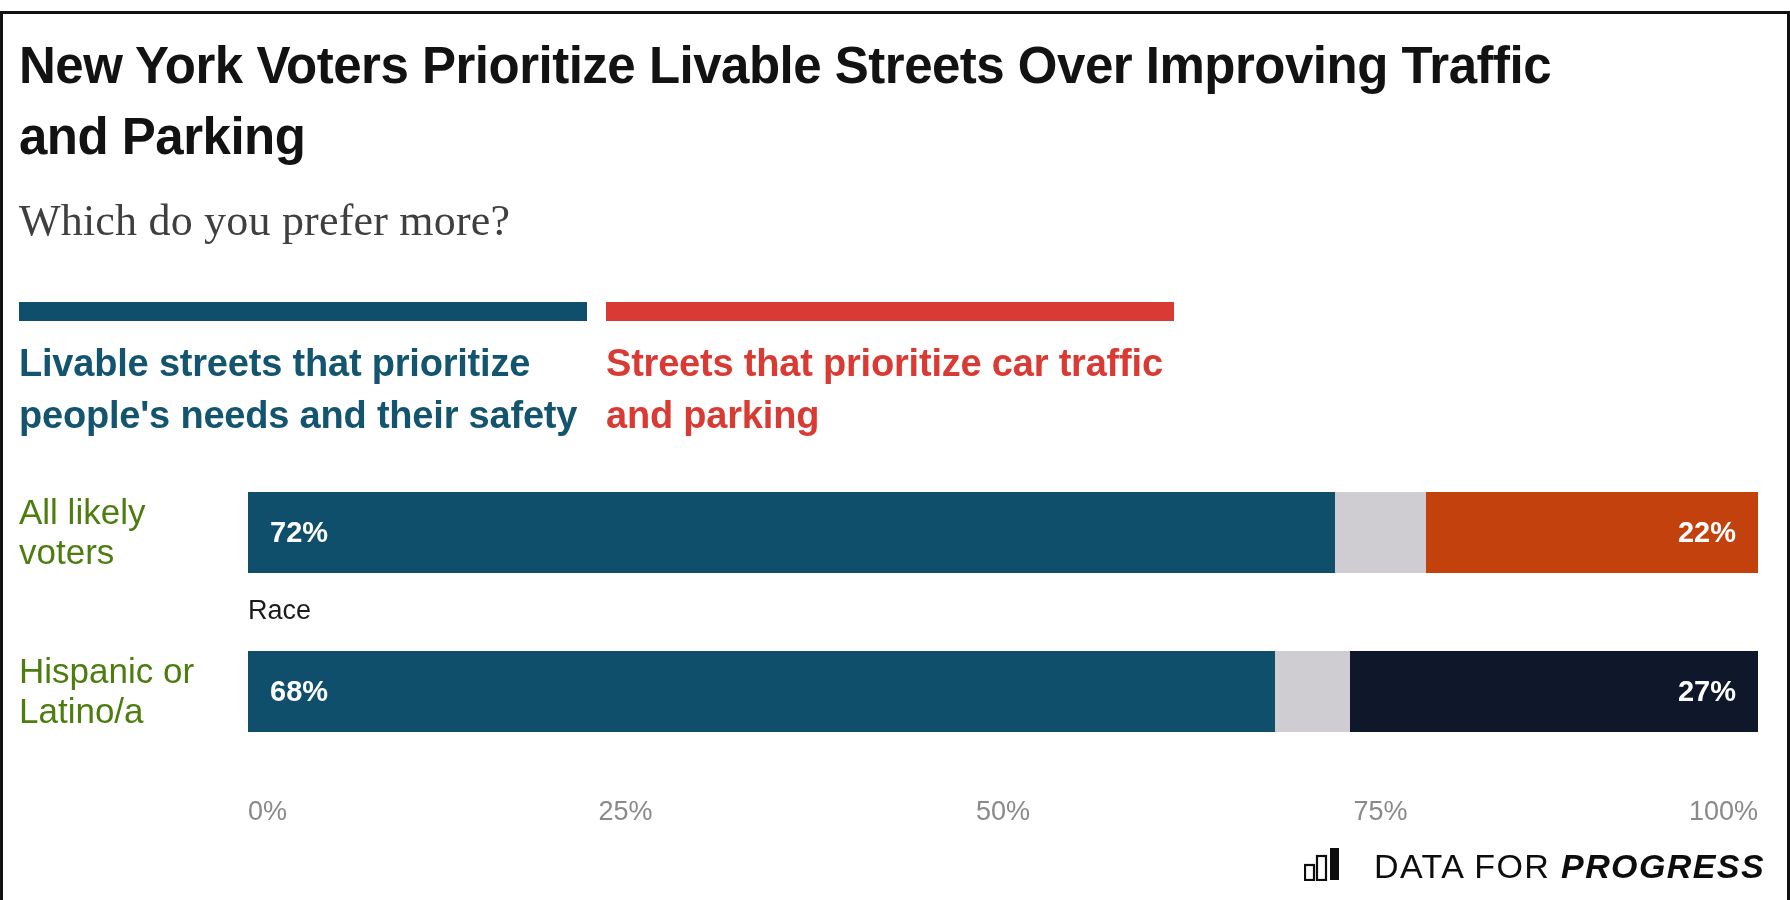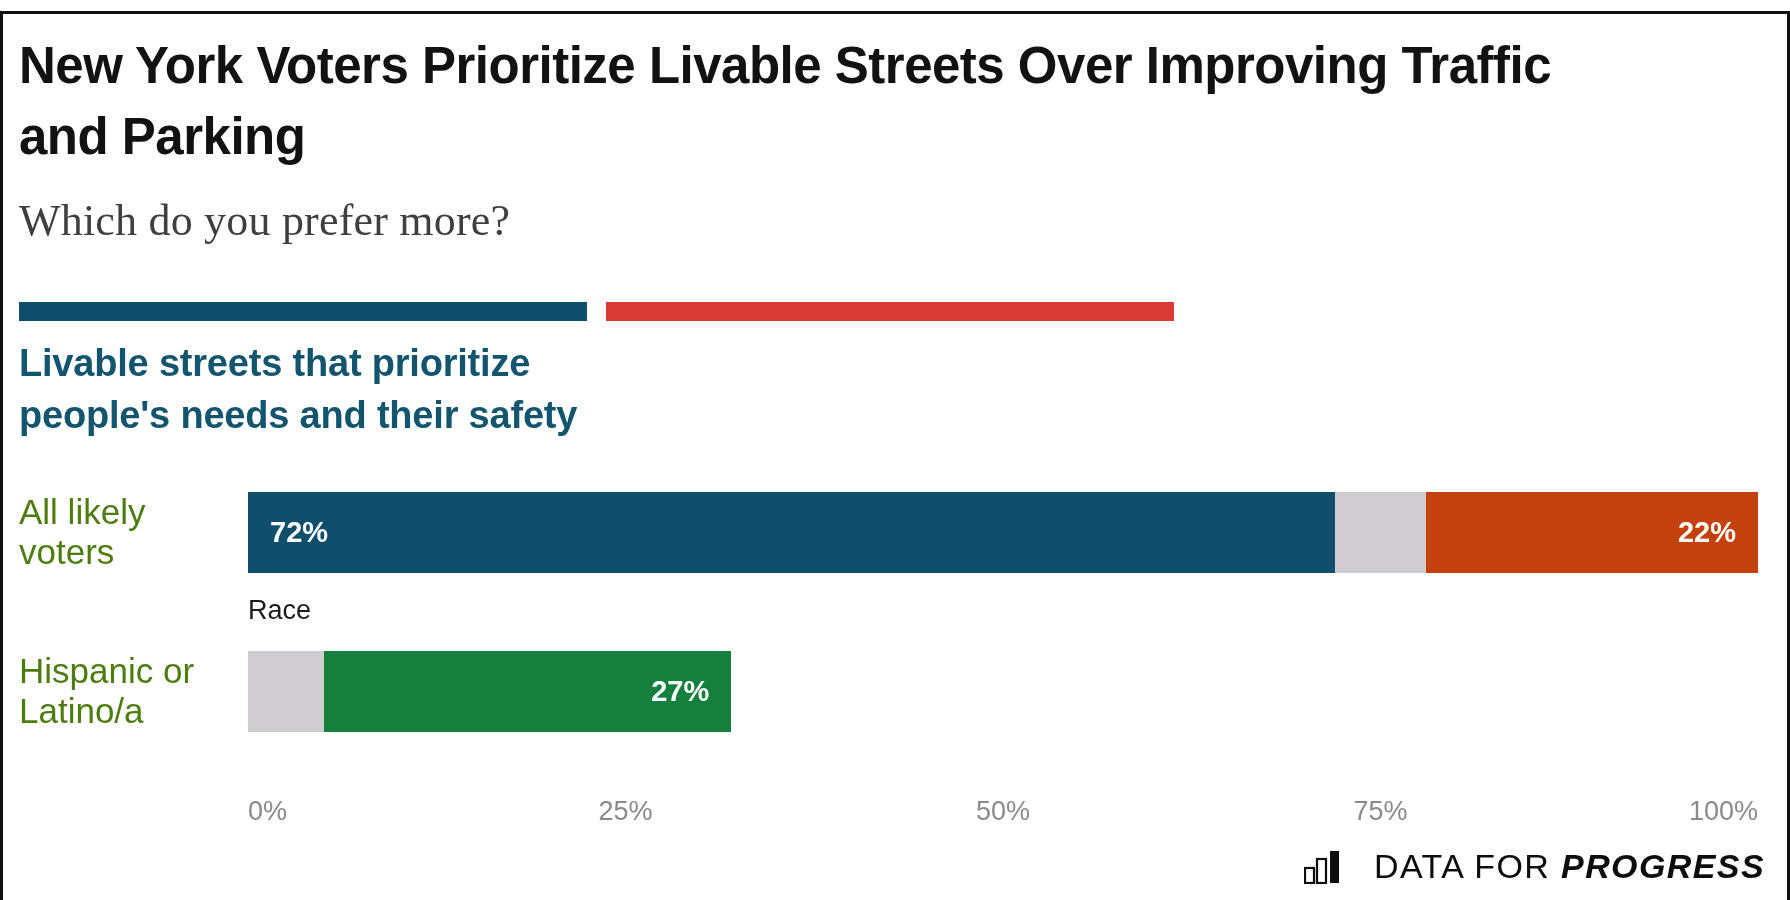--- a/index.html
+++ b/index.html
@@ -137,21 +137,20 @@
     color: #8a8a8a;
     white-space: nowrap;
   }
 
   
   #footer-logo {
     position: absolute;
     right: 22px;
     bottom: 22px;
     display: flex;
-    align-items: center;
     gap: 30px;
   }
   #logo-icon { display: block; }
   #logo-text {
     font-size: 34px;
     letter-spacing: 1.4px;
     color: #0d0d0d;
     font-family: "Liberation Sans", sans-serif;
   }
   #logo-text .bold { font-weight: bold; font-style: italic; }
@@ -166,20 +165,21 @@
     <div id="chart-subtitle">Which do you prefer more?</div>
   </div>
 
   <div id="legend">
       <div class="legend-entry">
         <div class="legend-swatch" style="background: rgb(15, 79, 107);"></div>
         <div class="legend-label" style="color: rgb(19, 85, 111);">Livable streets that prioritize people's needs and their safety</div>
       </div>
       <div class="legend-entry">
         <div class="legend-swatch" style="background: rgb(217, 58, 51);"></div>
+        <div class="legend-label" style="color: rgb(217, 58, 51);">Streets that prioritize car traffic and parking</div>
       </div>
     </div>
 
   <div id="plot">
       <div class="bar-row">
         <div class="row-label">All likely voters</div>
         <div class="bar-track">
           <div class="seg left-label" style="width: 72%; background: rgb(15, 79, 107);">
             <span class="seg-label">72%</span>
           </div>
@@ -188,22 +188,25 @@
             <span class="seg-label">22%</span>
           </div>
         </div>
       </div>
       <div class="group-header">
         <div class="group-header-text">Race</div>
       </div>
       <div class="bar-row">
         <div class="row-label">Hispanic or Latino/a</div>
         <div class="bar-track">
+          <div class="seg left-label" style="width: 68%; background: rgb(15, 79, 107);">
+            <span class="seg-label">68%</span>
+          </div>
           <div class="seg" style="width: 5%; background: rgb(207, 205, 209);"></div>
-          <div class="seg right-label" style="width: 27%; background: #15803d;">
+          <div class="seg right-label" style="width: 27%; background: #0f172a;">
             <span class="seg-label">27%</span>
           </div>
         </div>
       </div>
     </div>
 
   <div id="axis">
       <span class="tick" style="left: 0%; transform: translateX(0px);">0%</span>
       <span class="tick" style="left: 25%; transform: translateX(-50%);">25%</span>
       <span class="tick" style="left: 50%; transform: translateX(-50%); text-align: center;">50%</span>

